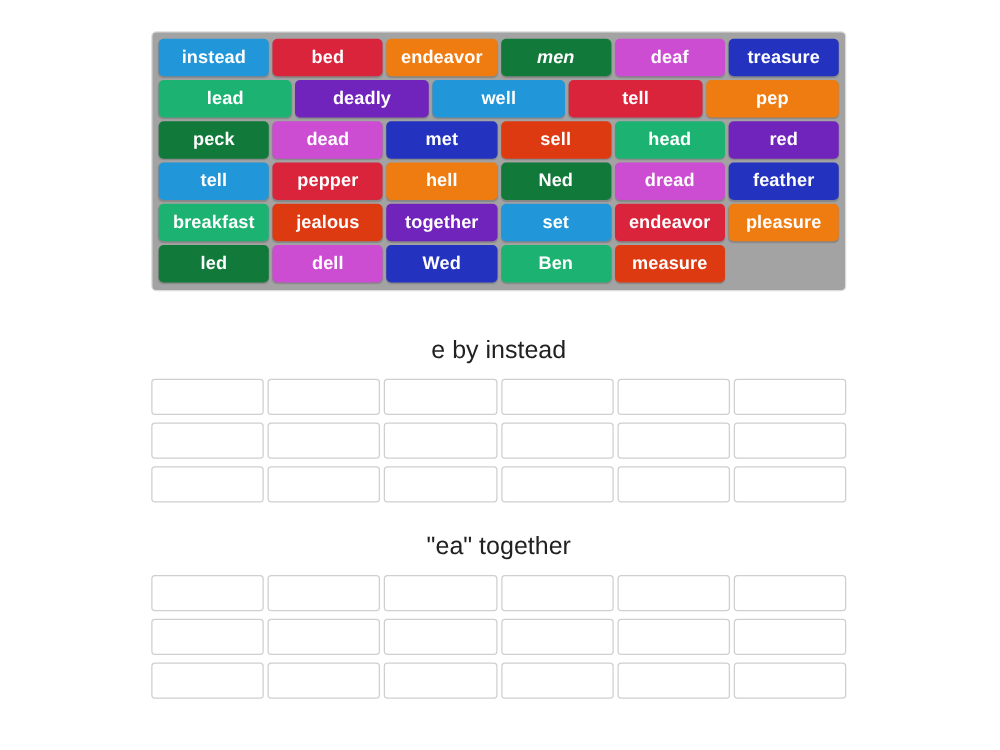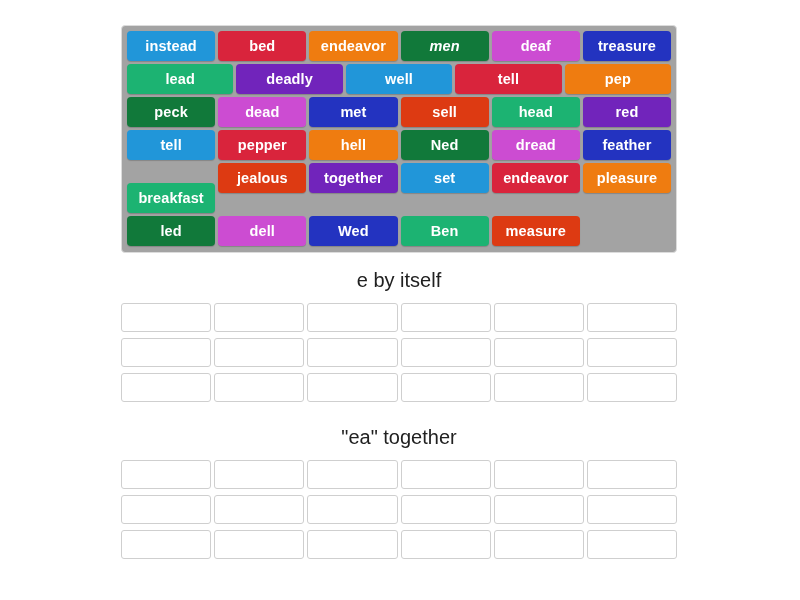--- a/index.html
+++ b/index.html
@@ -135,39 +135,39 @@
       </div>
       <div class="tile-row">
         <div class="tile" style="background: rgb(33, 150, 217);">tell</div>
         <div class="tile" style="background: rgb(217, 36, 60);">pepper</div>
         <div class="tile" style="background: rgb(239, 124, 16);">hell</div>
         <div class="tile" style="background: rgb(17, 121, 58);">Ned</div>
         <div class="tile" style="background: rgb(204, 76, 210);">dread</div>
         <div class="tile" style="background: rgb(35, 51, 192);">feather</div>
       </div>
       <div class="tile-row">
-        <div class="tile" style="background: rgb(28, 179, 114); margin-top: 20px;">breakfast</div>
+        <div class="tile" style="background: rgb(28, 179, 114);">breakfast</div>
         <div class="tile" style="background: rgb(221, 58, 18);">jealous</div>
         <div class="tile" style="background: rgb(113, 36, 187);">together</div>
         <div class="tile" style="background: rgb(33, 150, 217);">set</div>
         <div class="tile" style="background: rgb(217, 36, 60);">endeavor</div>
         <div class="tile" style="background: rgb(239, 124, 16);">pleasure</div>
       </div>
       <div class="tile-row">
         <div class="tile" style="background: rgb(17, 121, 58);">led</div>
         <div class="tile" style="background: rgb(204, 76, 210);">dell</div>
         <div class="tile" style="background: rgb(35, 51, 192);">Wed</div>
         <div class="tile" style="background: rgb(28, 179, 114);">Ben</div>
         <div class="tile" style="background: rgb(221, 58, 18);">measure</div>
         <div class="tile empty-slot"></div>
       </div>
     </div>
 
   <div class="group" id="group-1">
-    <div class="group-title">e by itself</div>
+    <div class="group-title">e by instead</div>
     <div class="slot-container" id="slots-1">
         <div class="slot-row">
           <div class="drop-slot" style="border-color: rgb(207, 207, 207);"></div>
           <div class="drop-slot" style="border-color: rgb(207, 207, 207);"></div>
           <div class="drop-slot" style="border-color: rgb(207, 207, 207);"></div>
           <div class="drop-slot" style="border-color: rgb(207, 207, 207);"></div>
           <div class="drop-slot" style="border-color: rgb(207, 207, 207);"></div>
           <div class="drop-slot" style="border-color: rgb(207, 207, 207);"></div>
         </div>
         <div class="slot-row">

